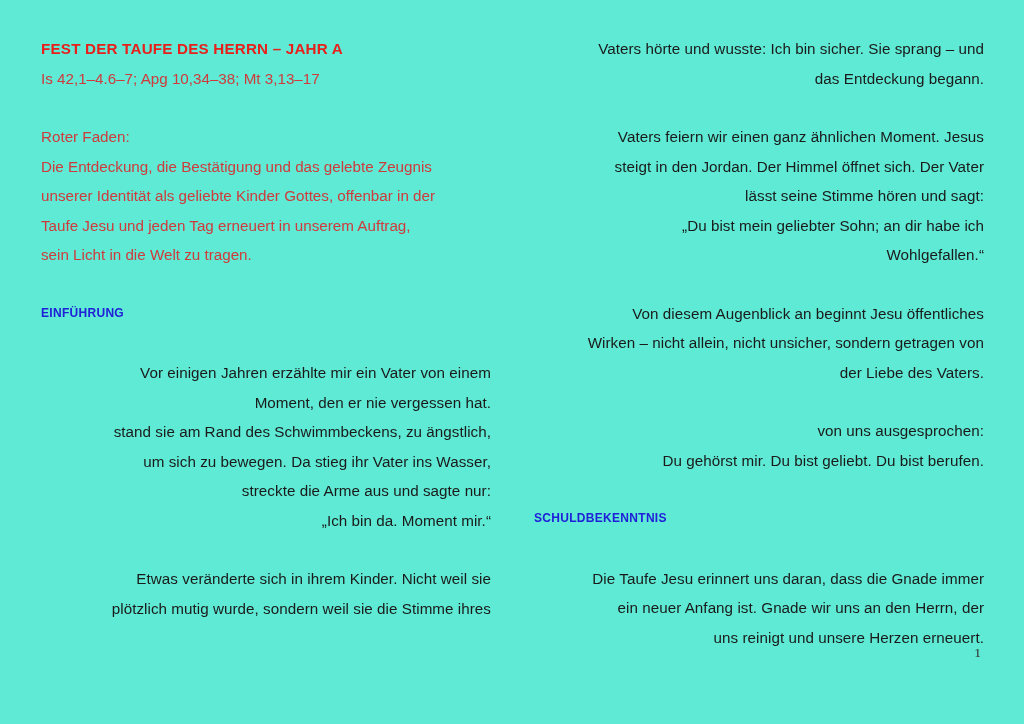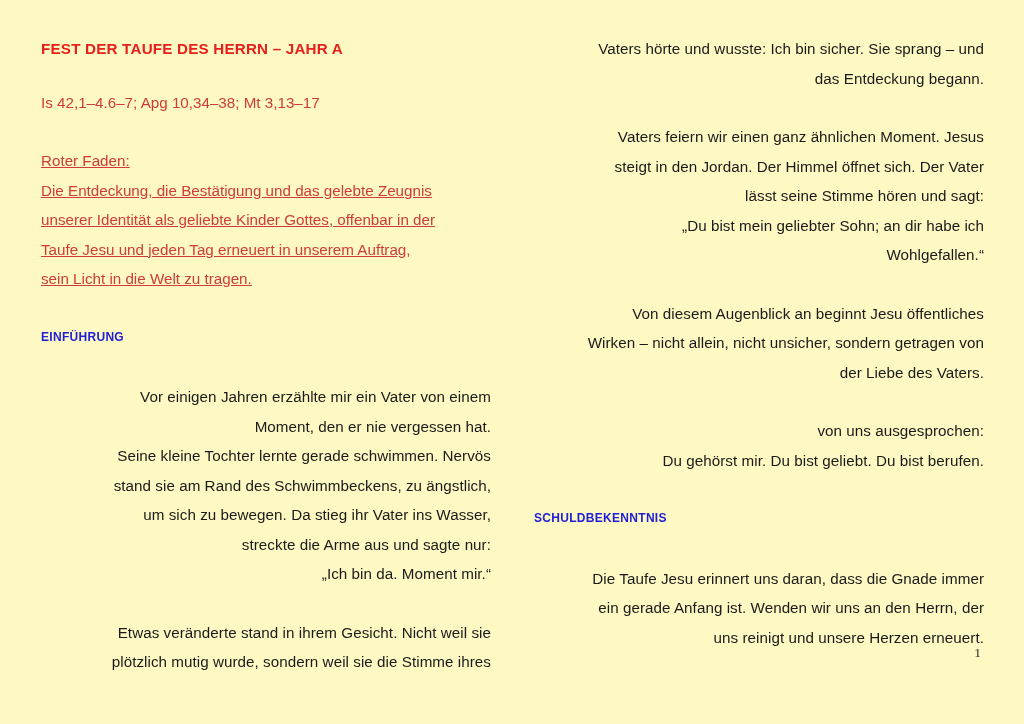--- a/index.html
+++ b/index.html
@@ -6,21 +6,21 @@
   html, body {
     margin: 0;
     padding: 0;
     background: #ffffff;
   }
 
   .page {
     position: relative;
     width: 1024px;
     height: 724px;
-    background: #fef9c3;
+    background: #5eead4;
     overflow: hidden;
     font-family: "Liberation Sans", "DejaVu Sans", sans-serif;
     -webkit-font-smoothing: antialiased;
   }
 
   .columns {
     position: absolute;
     top: 34px;
     left: 41px;
     width: 942px;
@@ -55,32 +55,30 @@
     color: #e8201c;
     letter-spacing: 0.2px;
     white-space: nowrap;
   }
 
   .title-readings {
     font-size: 15.2px;
     line-height: 29.5px;
     color: #cf3b3c;
     white-space: nowrap;
-    margin-top: 24px;
   }
 
   .red-block {
     font-size: 15.2px;
     line-height: 29.5px;
     color: #cf3b3c;
   }
 
   .red-block .line {
     white-space: nowrap;
-    text-decoration: underline;
   }
 
   .section-heading {
     font-size: 12px;
     line-height: 29.5px;
     font-weight: bold;
     color: #2020d8;
     letter-spacing: 0.3px;
     white-space: nowrap;
   }
@@ -123,31 +121,30 @@
 
       <div class="gap-md"></div>
 
       <div class="section-heading">EINFÜHRUNG</div>
 
       <div class="gap-lg"></div>
 
       <div class="block">
         <div class="line">Vor einigen Jahren erzählte mir ein Vater von einem</div>
         <div class="line">Moment, den er nie vergessen hat.</div>
-        <div class="line">Seine kleine Tochter lernte gerade schwimmen. Nervös</div>
         <div class="line">stand sie am Rand des Schwimmbeckens, zu ängstlich,</div>
         <div class="line">um sich zu bewegen. Da stieg ihr Vater ins Wasser,</div>
         <div class="line">streckte die Arme aus und sagte nur:</div>
         <div class="line">„Ich bin da. Moment mir.“</div>
       </div>
 
       <div class="gap-md"></div>
 
       <div class="block">
-        <div class="line">Etwas veränderte stand in ihrem Gesicht. Nicht weil sie</div>
+        <div class="line">Etwas veränderte sich in ihrem Kinder. Nicht weil sie</div>
         <div class="line">plötzlich mutig wurde, sondern weil sie die Stimme ihres</div>
       </div>
 
     </div>
 
     <div class="col">
 
       <div class="block">
         <div class="line">Vaters hörte und wusste: Ich bin sicher. Sie sprang – und</div>
         <div class="line">das Entdeckung begann.</div>
@@ -179,21 +176,21 @@
       </div>
 
       <div class="gap-md"></div>
 
       <div class="section-heading">SCHULDBEKENNTNIS</div>
 
       <div class="gap-lg"></div>
 
       <div class="block">
         <div class="line">Die Taufe Jesu erinnert uns daran, dass die Gnade immer</div>
-        <div class="line">ein gerade Anfang ist. Wenden wir uns an den Herrn, der</div>
+        <div class="line">ein neuer Anfang ist. Gnade wir uns an den Herrn, der</div>
         <div class="line">uns reinigt und unsere Herzen erneuert.</div>
       </div>
 
     </div>
 
   </div>
 
   <div class="page-number">1</div>
 
 </div>

